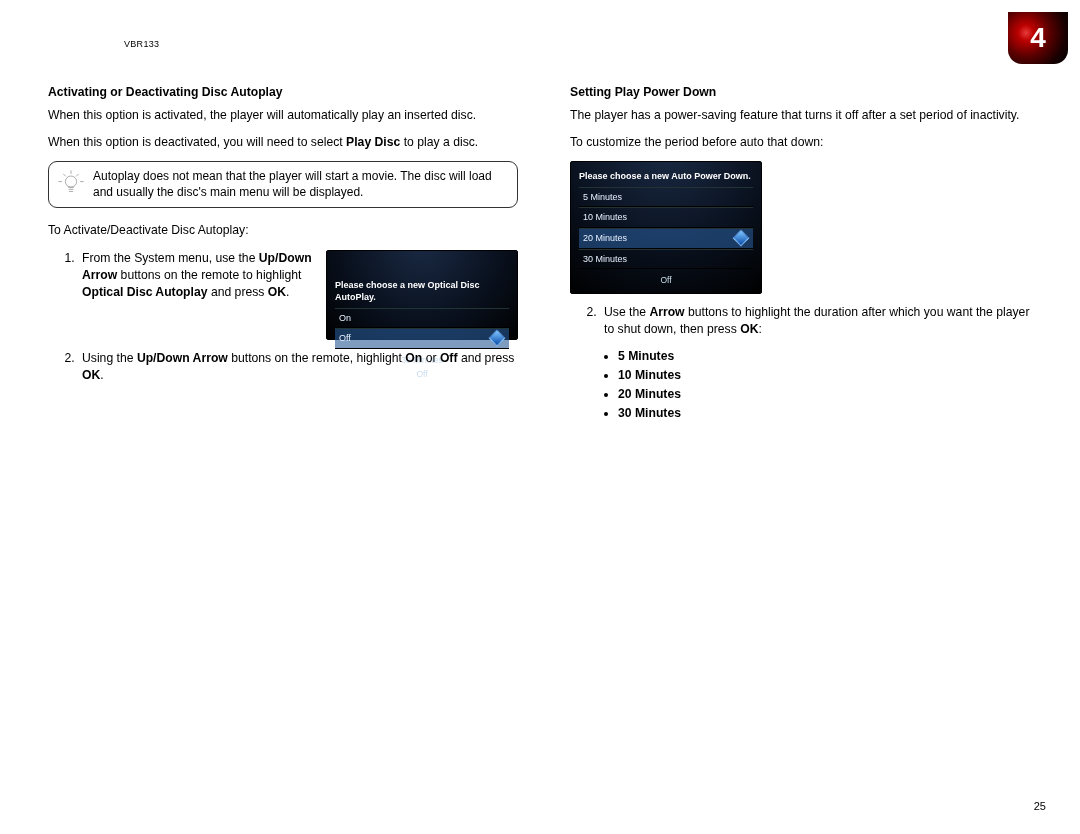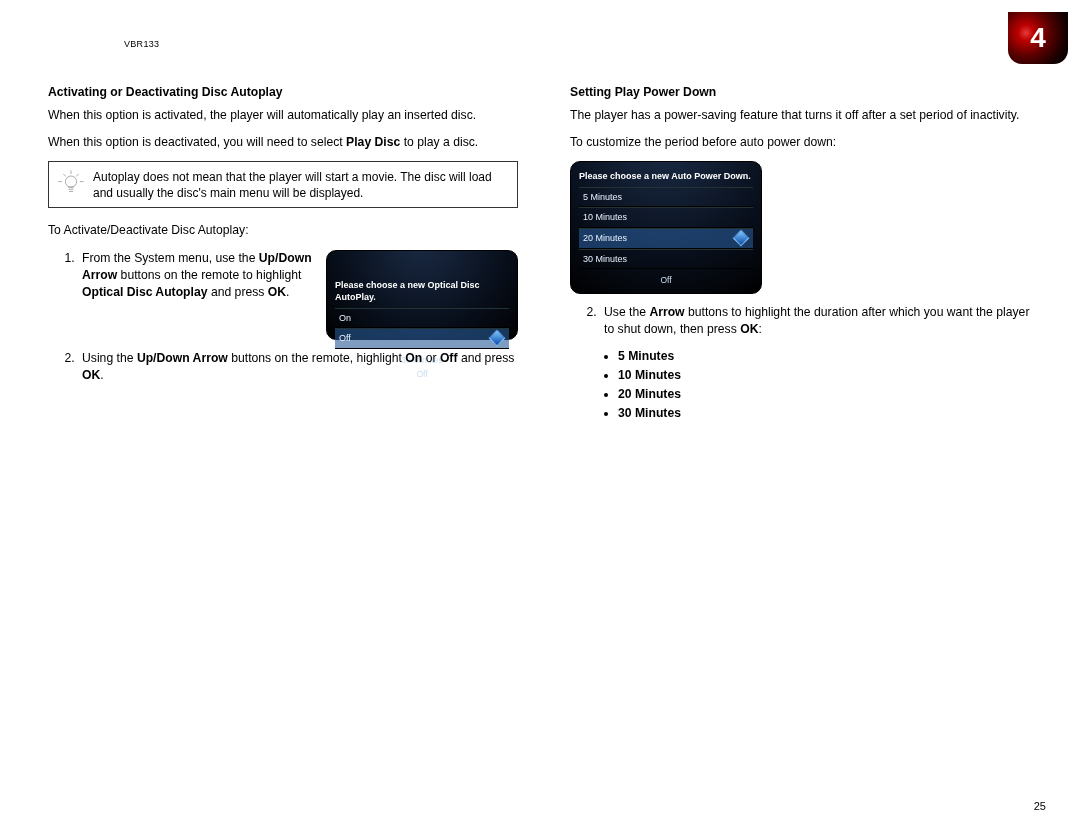--- a/index.html
+++ b/index.html
@@ -54,25 +54,25 @@
   }
   h3 {
     font-size: 12.2px;
     font-weight: bold;
     margin: 0 0 6px 0;
   }
   p { margin: 0 0 10px 0; }
 
   .tip-box {
     border: 1px solid #333;
-    border-radius: 0;
+    border-radius: 9px;
     padding: 6px 10px 6px 8px;
     margin: 8px 0 14px 0;
     display: flex;
-    align-items: center;
+    align-items: flex-start;
     gap: 8px;
     font-size: 12px;
     line-height: 1.35;
   }
   .bulb-icon {
     flex: 0 0 auto;
     margin-top: 1px;
   }
   .bulb-icon svg { width: 28px; height: 28px; }
 
@@ -81,21 +81,21 @@
   ul.minutes { margin: 2px 0 0 0; padding-left: 48px; }
   ul.minutes li { font-weight: bold; margin-bottom: 2px; }
 
   .step-row { display:flex; gap:14px; align-items:flex-start; margin-bottom: 10px; }
   .step-row .step-text { flex: 1; }
   .step-row .mini { flex: 0 0 192px; }
 
   
   .mini-screen {
     width: 192px;
-    border-radius: 10px;
+    border-radius: 2px;
     background: radial-gradient(circle at 50% -10%, #1a2a44, #0a1220 55%, #000 100%);
     color: #e6f0ff;
     font-size: 9px;
     padding: 8px 8px 6px 8px;
     box-sizing: border-box;
     border: 1px solid #000;
   }
   .mini-screen .title { font-weight: bold; font-size: 9px; margin-bottom: 4px; color:#fff; }
   .mini-screen .opt {
     padding: 3px 4px;
@@ -184,21 +184,21 @@
     <ol start="2">
       <li>
         <span>Using the </span><b>Up/Down Arrow</b><span> buttons on the remote, highlight </span><b>On</b><span> or </span><b>Off</b><span> and press </span><b>OK</b><span>.</span>
       </li>
     </ol>
   </div>
 
   <div class="col">
     <h3>Setting Play Power Down</h3>
     <p>The player has a power-saving feature that turns it off after a set period of inactivity.</p>
-    <p>To customize the period before auto power down:</p>
+    <p>To customize the period before auto that down:</p>
 
     <div class="step-row">
       <div class="mini">
         <div class="mini-screen">
           <div class="title">Please choose a new Auto Power Down.</div>
           <div class="opt">5 Minutes</div>
           <div class="opt">10 Minutes</div>
           <div class="opt sel"><span>20 Minutes</span><span class="gem"></span></div>
           <div class="opt">30 Minutes</div>
           <div class="below">

